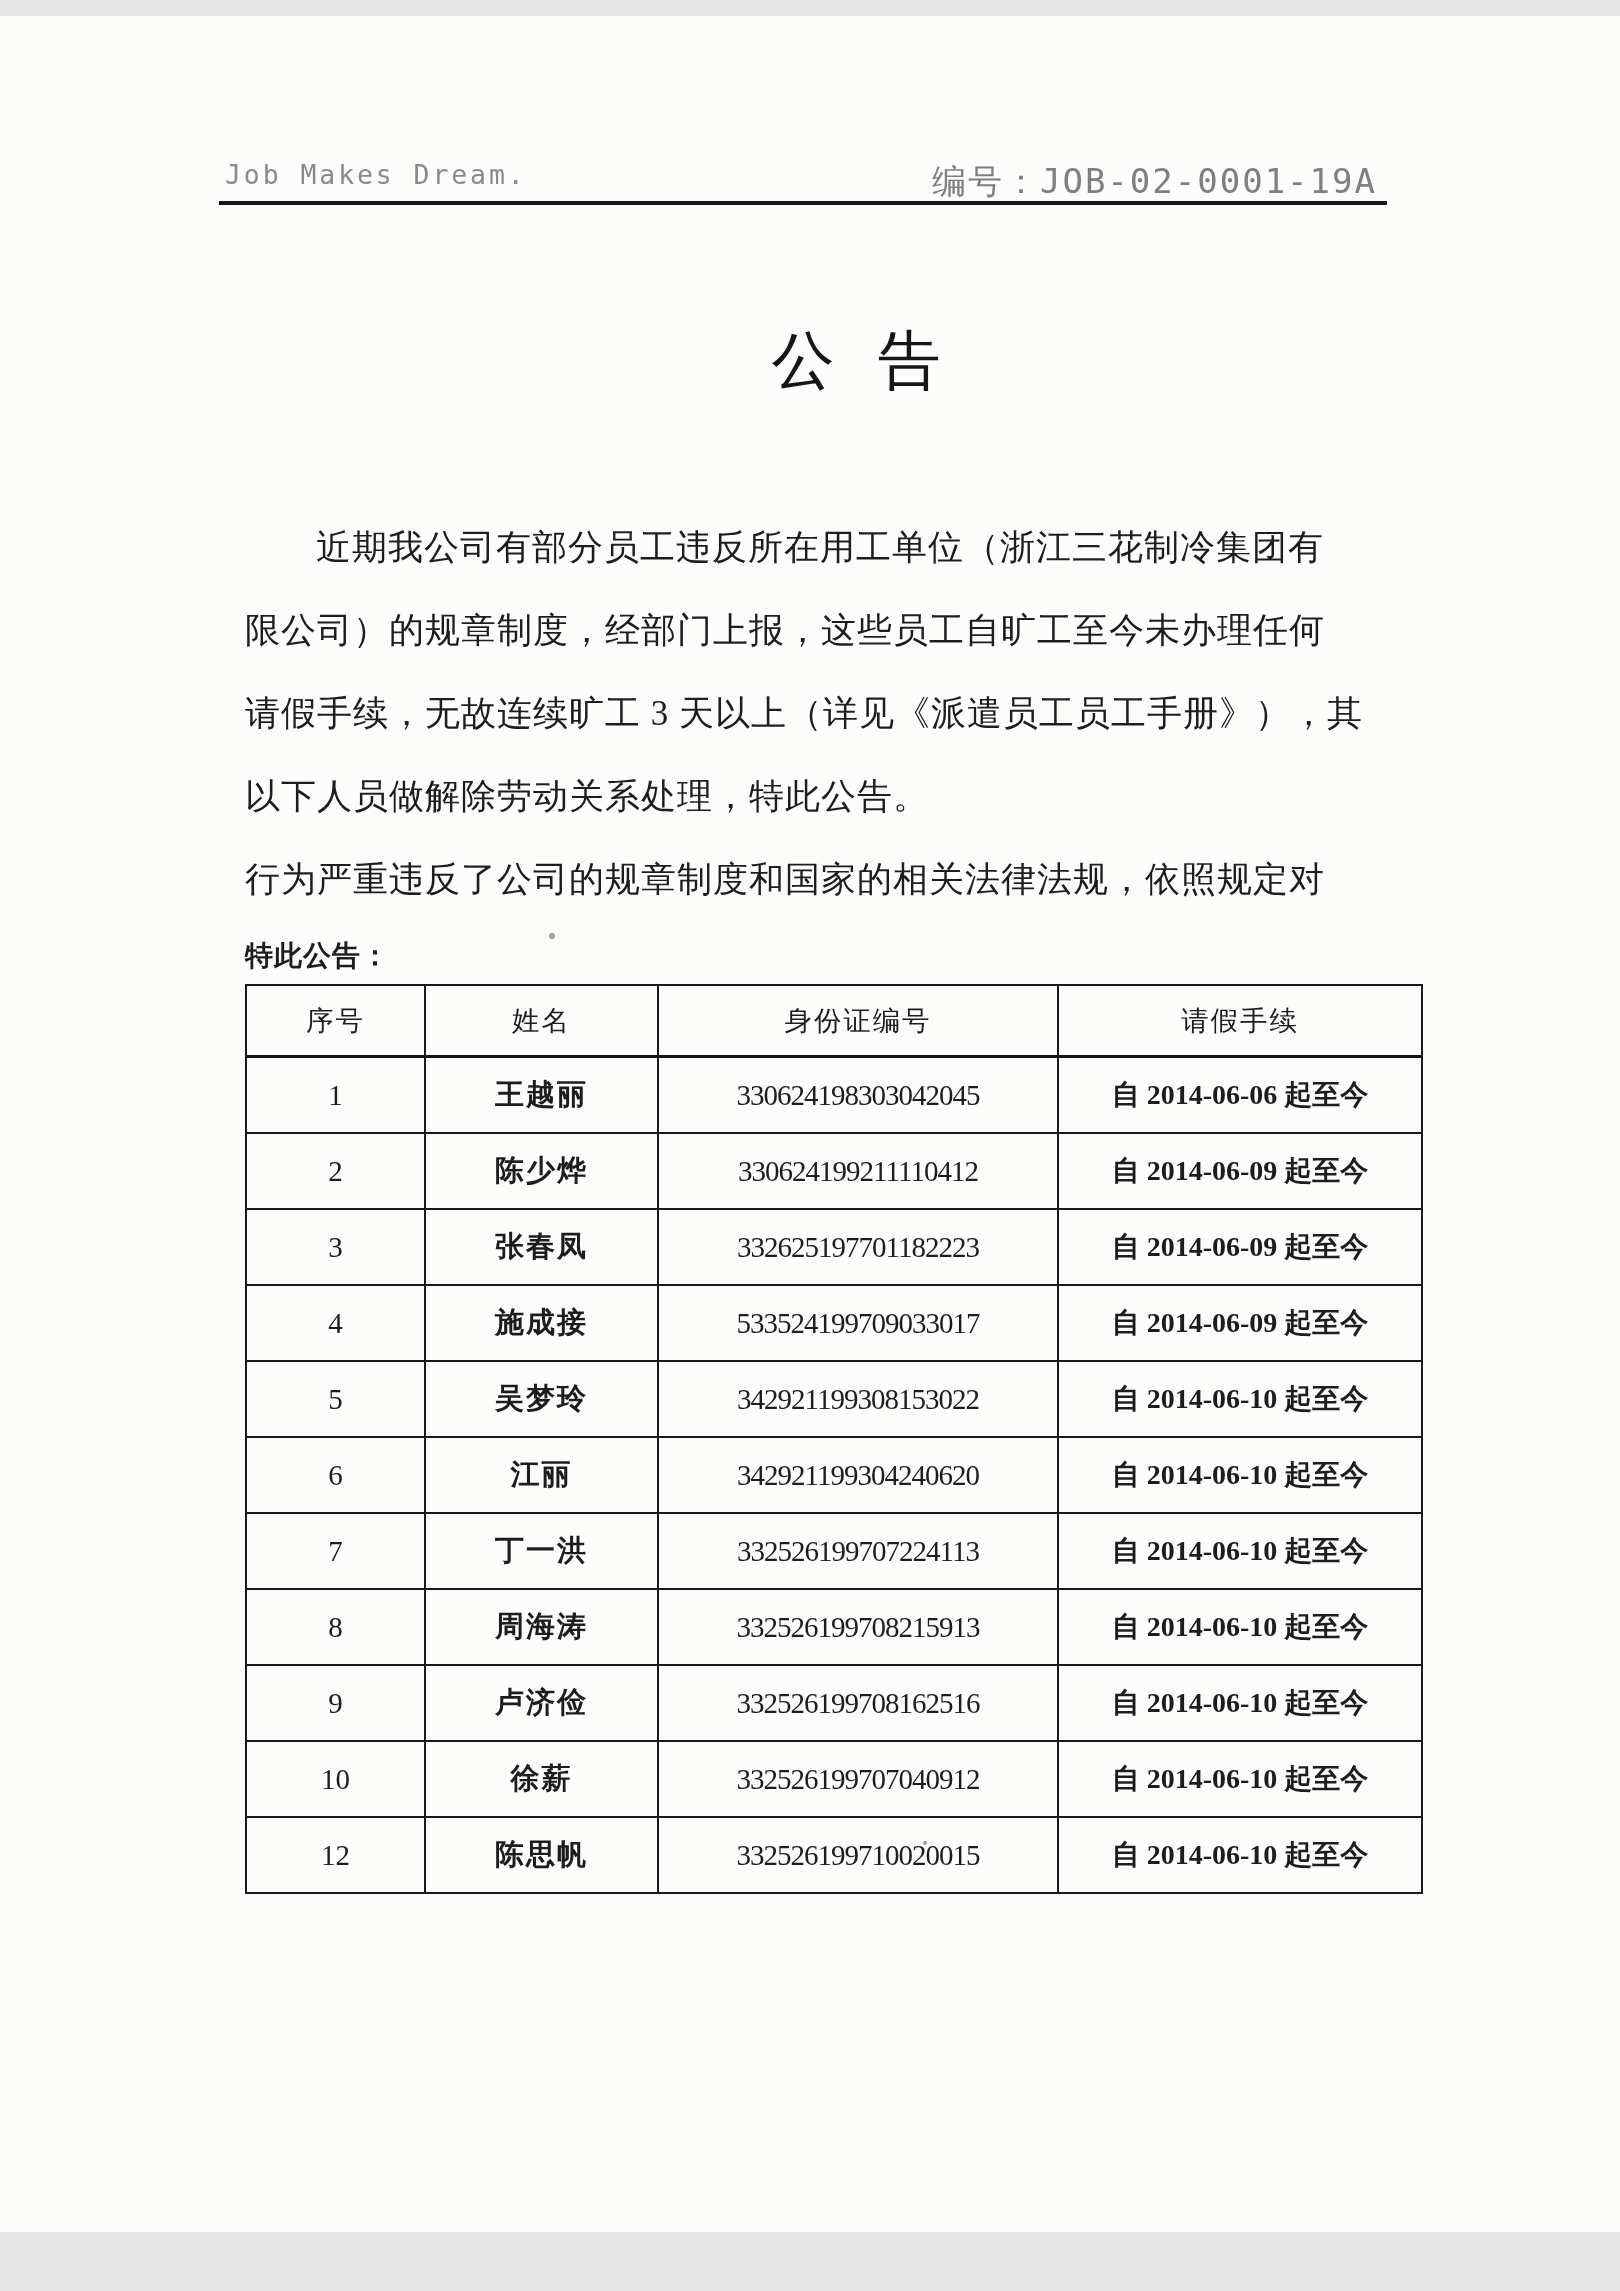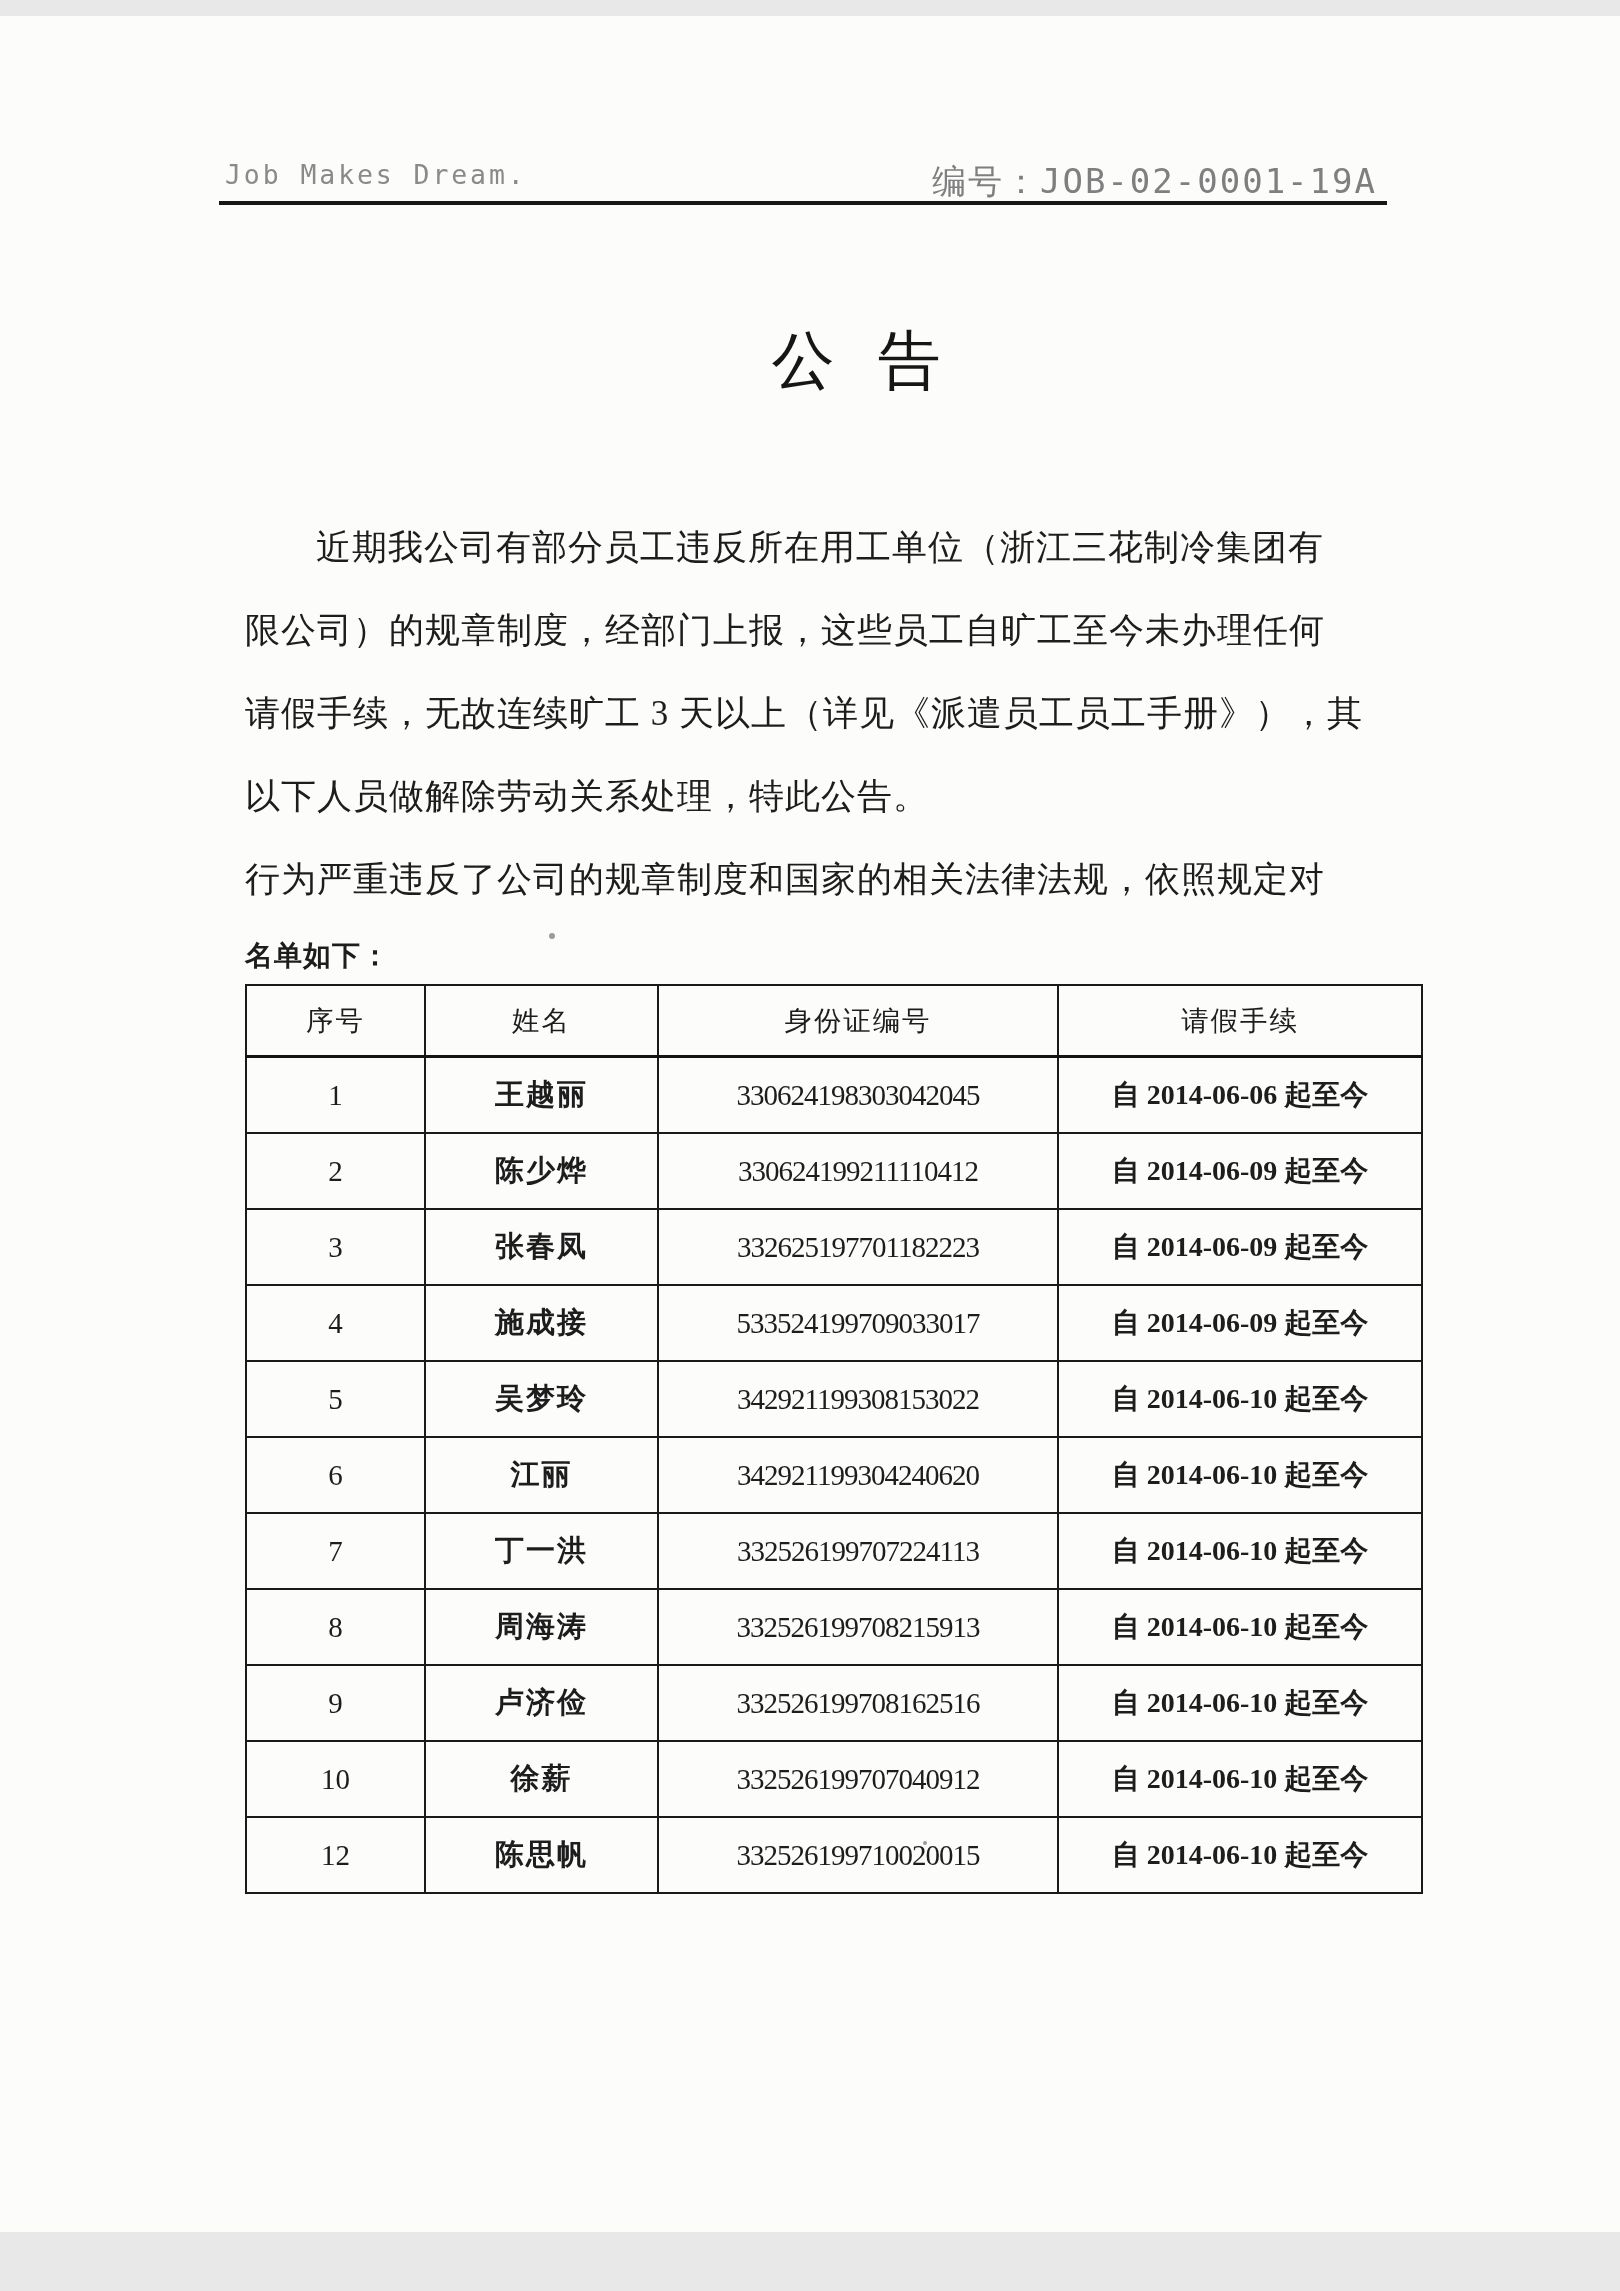--- a/index.html
+++ b/index.html
@@ -83,21 +83,21 @@
   <h1 class="title">公 告</h1>
 
   <div class="para">
     <div class="line indent">近期我公司有部分员工违反所在用工单位（浙江三花制冷集团有</div>
     <div class="line">限公司）的规章制度，经部门上报，这些员工自旷工至今未办理任何</div>
     <div class="line">请假手续，无故连续旷工 3 天以上（详见《派遣员工员工手册》），其</div>
     <div class="line">以下人员做解除劳动关系处理，特此公告。</div>
     <div class="line">行为严重违反了公司的规章制度和国家的相关法律法规，依照规定对</div>
   </div>
 
-  <div class="list-label">名单如下：</div>
+  <div class="list-label">特此公告：</div>
 
   <table class="roster">
     <colgroup>
       <col style="width:179px">
         <col style="width:233px">
         <col style="width:400px">
         <col style="width:364px">
     </colgroup>
     <thead>
       <tr>

